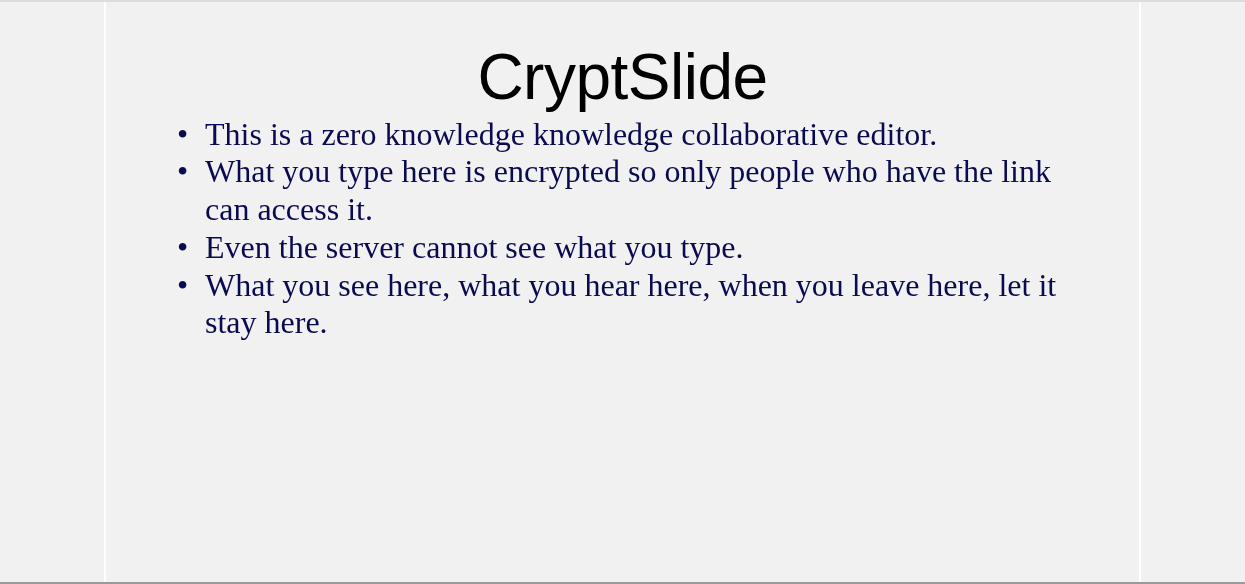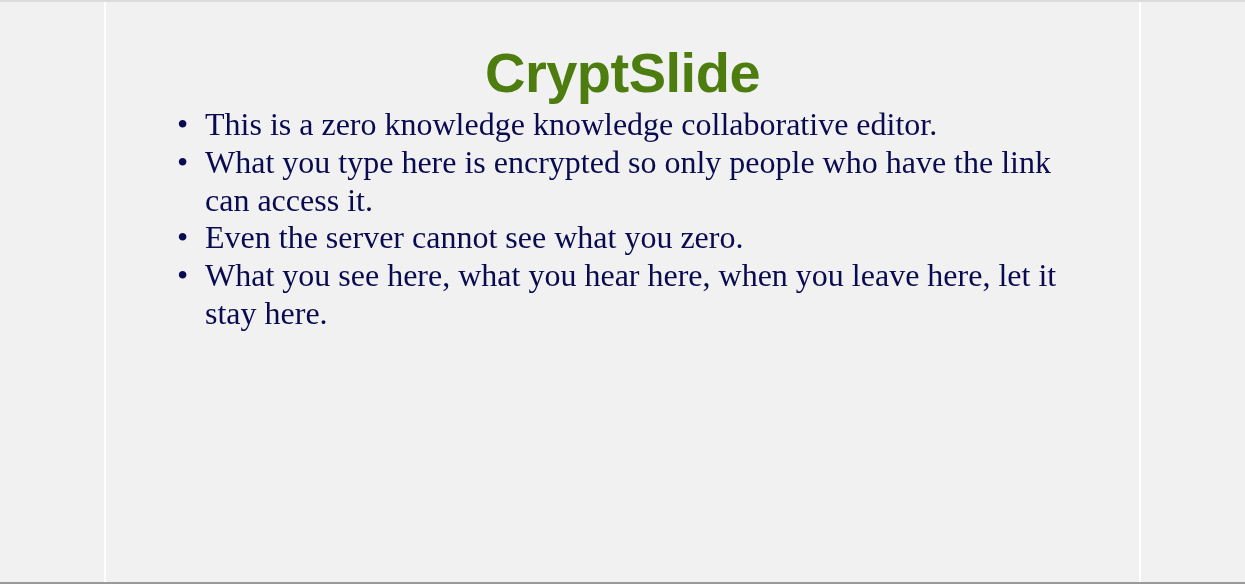--- a/index.html
+++ b/index.html
@@ -55,25 +55,25 @@
     height: 100%;
     background: #f1f1f1;
     box-sizing: border-box;
   }
 
   #slide-title {
     margin: 0;
     padding-top: 38px;
     text-align: center;
     font-family: "Liberation Sans", "DejaVu Sans", sans-serif;
-    font-weight: bold;
-    font-size: 56px;
+    font-weight: normal;
+    font-size: 64px;
     line-height: 1.18;
     letter-spacing: -0.5px;
-    color: #4d7c0f;
+    color: #000000;
   }
 
   #slide-bullets {
     list-style: none;
     margin: 0;
     padding: 0;
     color: #0a0a50;
     font-family: "Liberation Serif", "DejaVu Serif", serif;
     font-size: 32px;
     line-height: 1.18;
@@ -122,21 +122,21 @@
         <span class="bullet-text">This is a zero knowledge knowledge collaborative editor.</span>
       </li>
 
       <li class="bullet-item">
         <span class="bullet-marker">•</span>
         <span class="bullet-text">What you type here is encrypted so only people who have the link can access it.</span>
       </li>
 
       <li class="bullet-item">
         <span class="bullet-marker">•</span>
-        <span class="bullet-text">Even the server cannot see what you zero.</span>
+        <span class="bullet-text">Even the server cannot see what you type.</span>
       </li>
 
       <li class="bullet-item">
         <span class="bullet-marker">•</span>
         <span class="bullet-text">What you see here, what you hear here, when you leave here, let it stay here.</span>
       </li>
 
     </ul>
   </div>
 </div>

